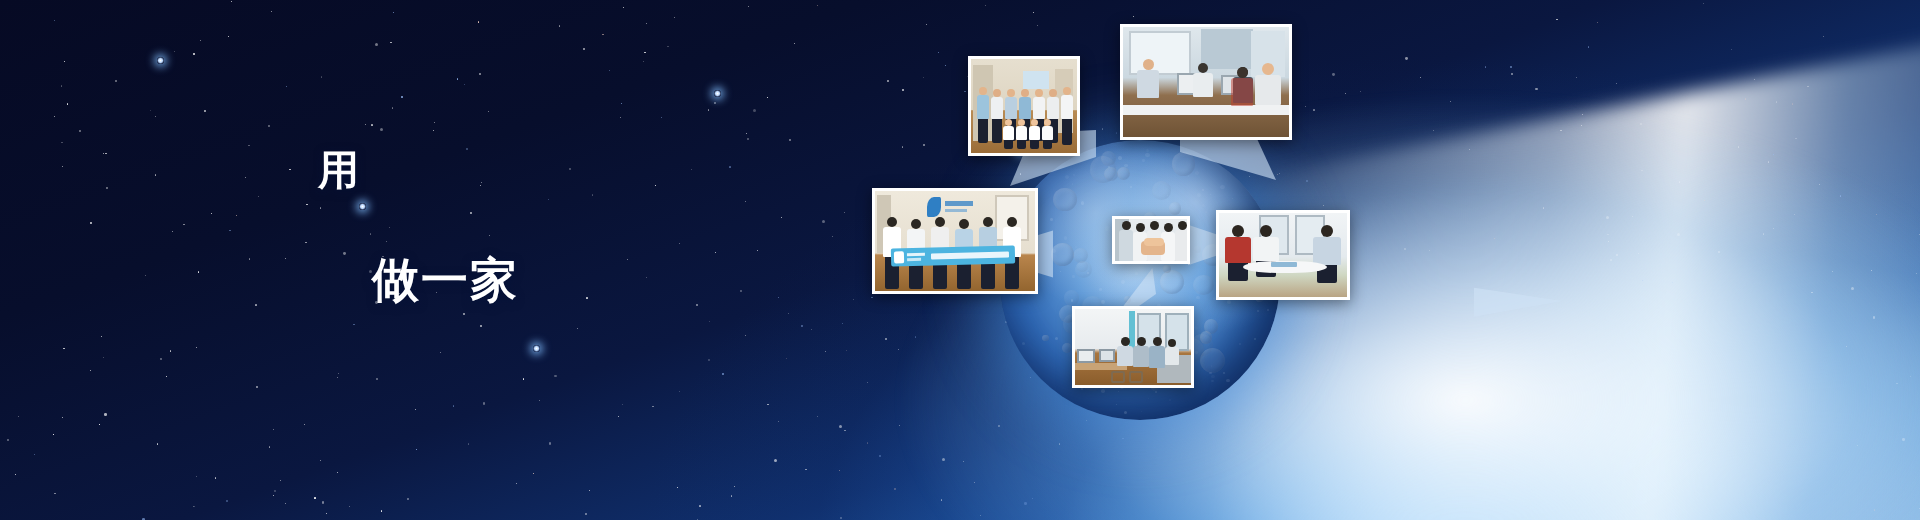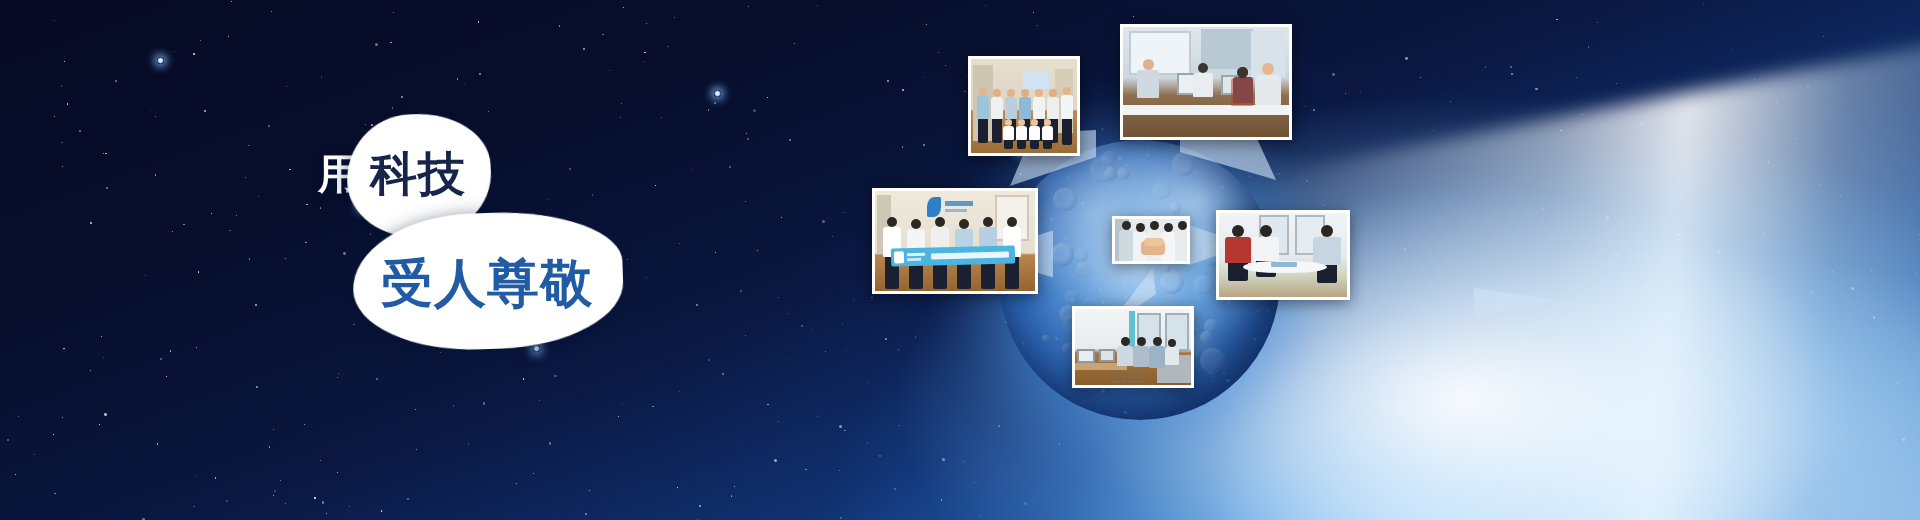--- a/index.html
+++ b/index.html
@@ -911,30 +911,23 @@
 
     <div style="position:absolute;left:36px;bottom:2px;width:14px;height:12px;border:2px solid #7e6a50;border-radius:2px;"></div>
     <div style="position:absolute;left:54px;bottom:2px;width:14px;height:12px;border:2px solid #7e6a50;border-radius:2px;"></div>
   </div>
 
   <div class="slogan">
 
     <div class="line line1">
       <span class="txt">用</span>
       <span class="sp"></span>
-      <span class="hl hl1">
-        <span class="blob blob1"></span>
-        <span class="hltxt">科技</span>
-      </span>
       <span class="sp"></span>
     </div>
 
     <div class="line line2">
+      <span class="txt">做一家</span>
       <span class="sp"></span>
-      <span class="hl hl2">
-        <span class="blob blob2"></span>
-        <span class="hltxt">受人尊敬</span>
-      </span>
       <span class="sp"></span>
     </div>
 
   </div>
 </div>
 
 </body></html>

